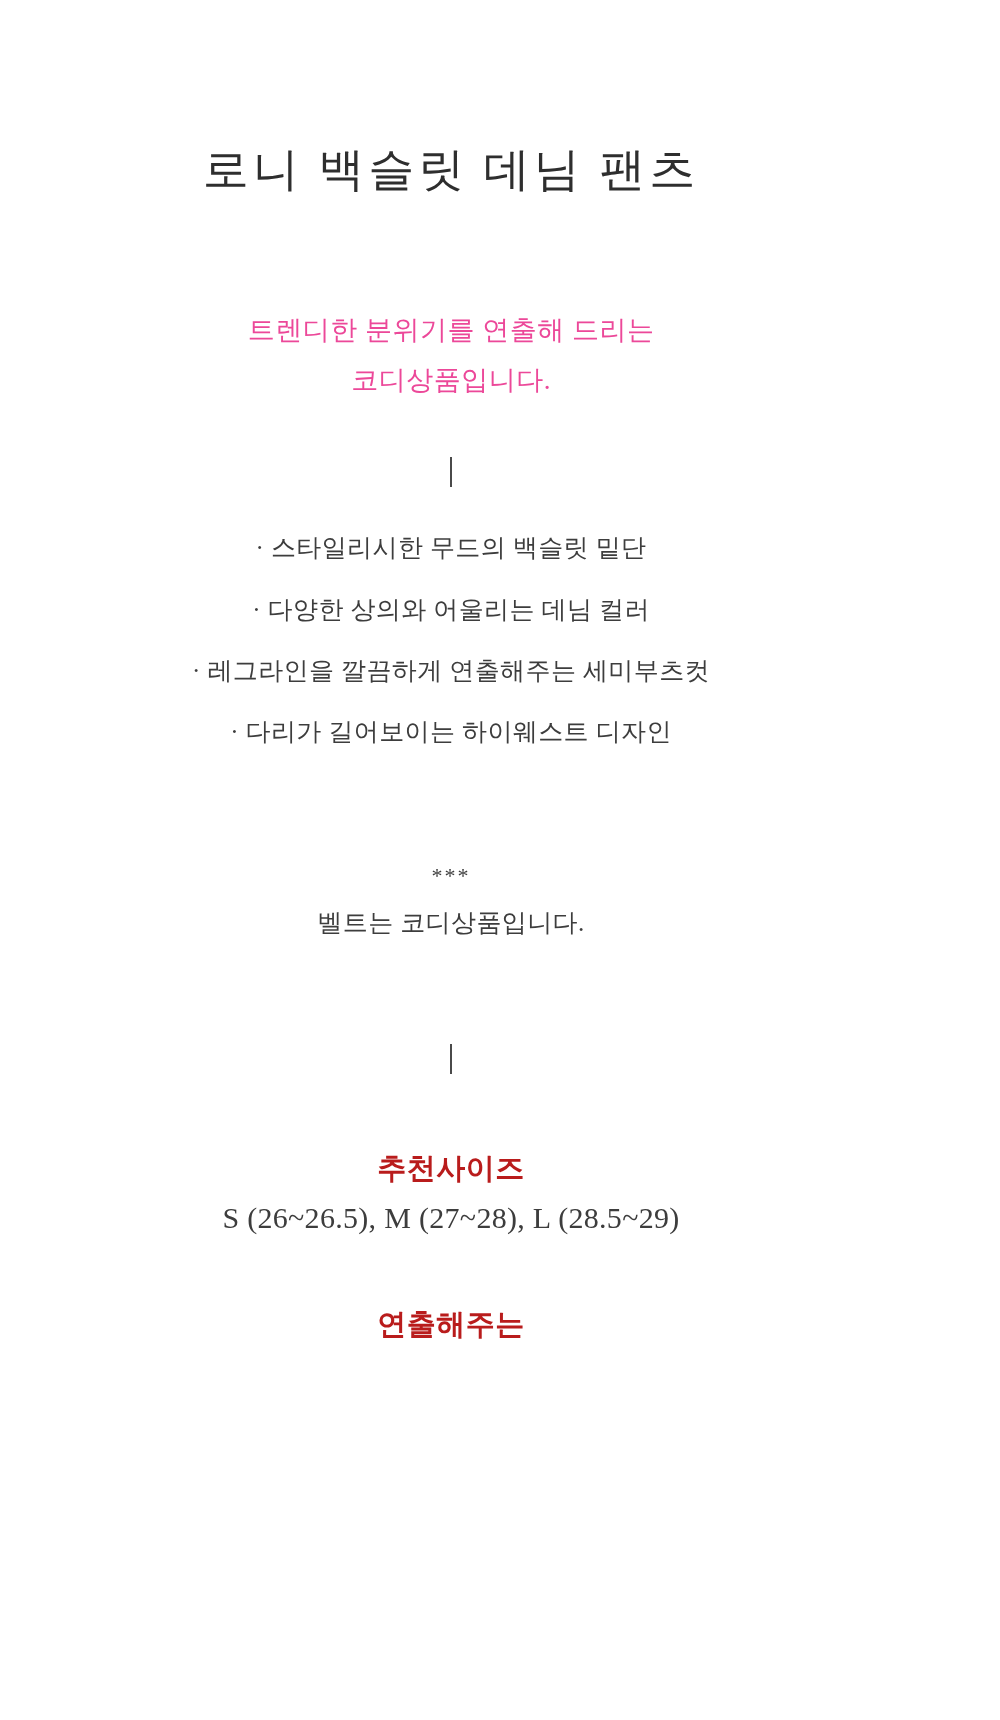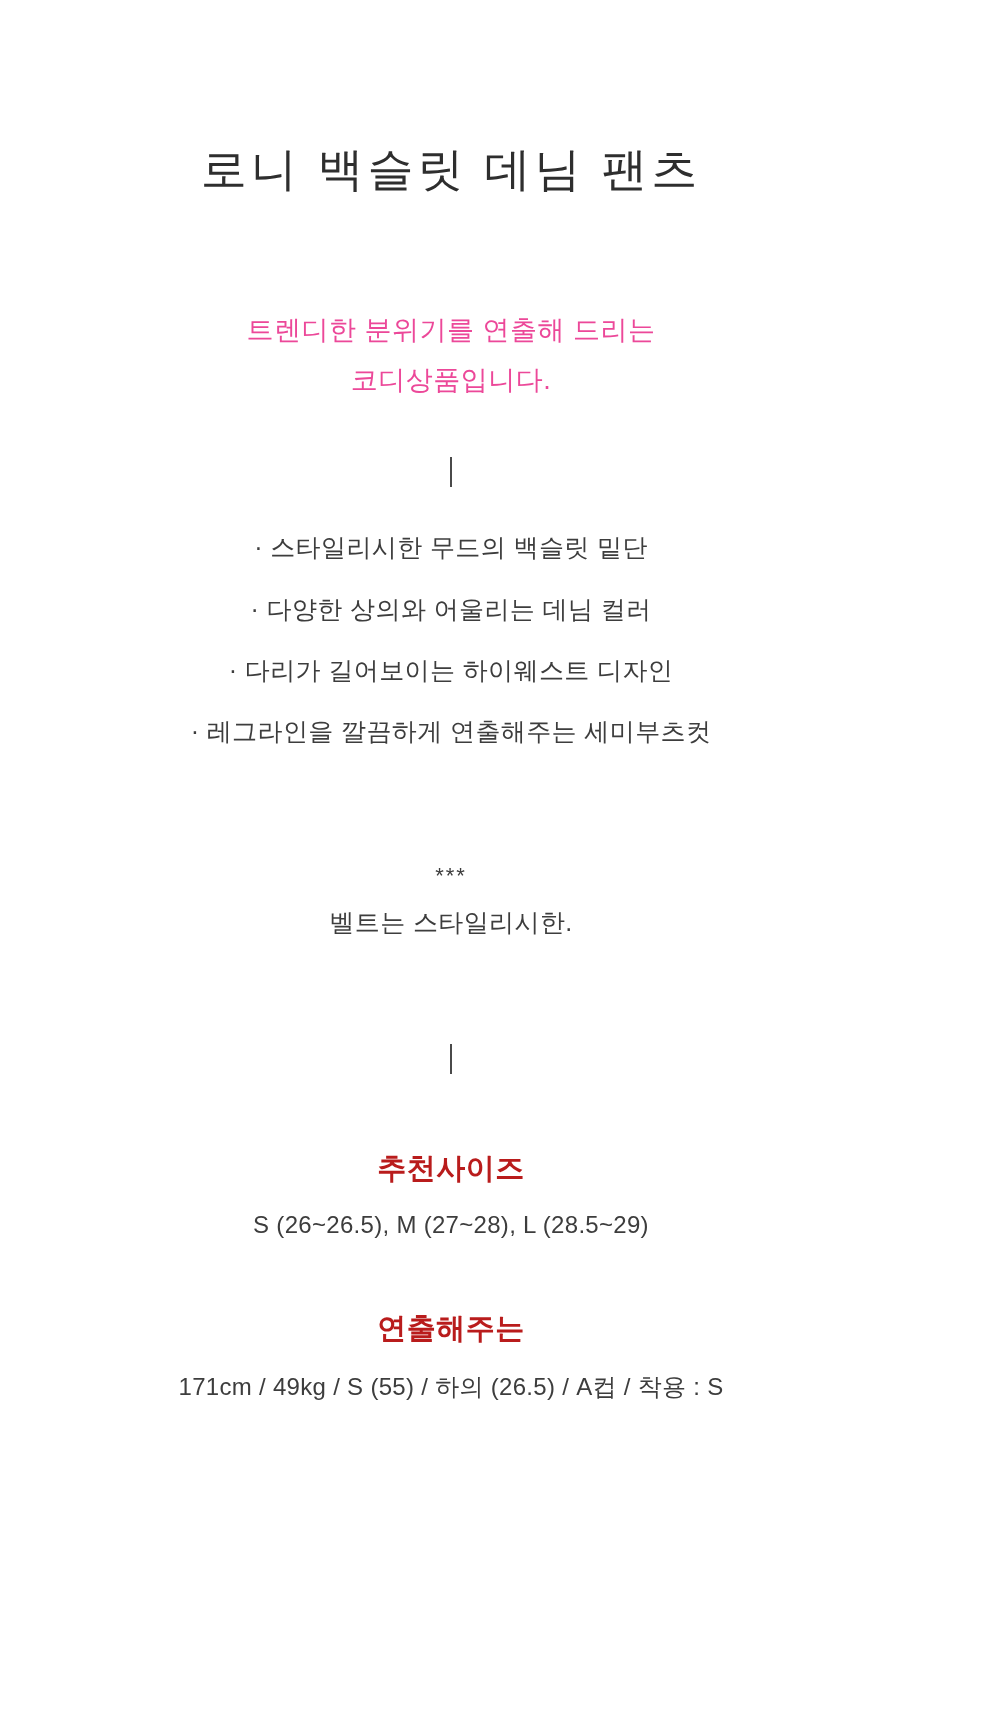--- a/index.html
+++ b/index.html
@@ -16,20 +16,21 @@
   }
   .page {
     width: 902px;
     min-height: 1720px;
     box-sizing: border-box;
     padding: 0 40px;
     display: flex;
     flex-direction: column;
     align-items: center;
     text-align: center;
+    font-family: Liberation Serif, serif;
   }
 
   .product-title {
     margin-top: 140px;
     font-size: 46px;
     font-weight: 400;
     letter-spacing: 4px;
     color: #2e2e2e;
     line-height: 1.3;
   }
@@ -88,22 +89,22 @@
   .size-section {
     margin-top: 75px;
   }
   .size-heading {
     font-size: 29px;
     font-weight: 700;
     color: #b91c1c;
     letter-spacing: 0.5px;
   }
   .size-value {
-    margin-top: 22px;
-    font-size: 24px;
+    margin-top: 12px;
+    font-size: 30px;
     font-weight: 300;
     color: #3d3d3d;
     letter-spacing: 0.3px;
   }
   .model-section {
     margin-top: 70px;
     padding-bottom: 120px;
   }
 </style>
 </head>
@@ -116,34 +117,33 @@
   <div class="tagline">
     <div>트렌디한 분위기를 연출해 드리는</div>
     <div>코디상품입니다.</div>
   </div>
 
   <div class="divider-bar"></div>
 
   <ul class="feature-list">
     <li>· 스타일리시한 무드의 백슬릿 밑단</li>
     <li>· 다양한 상의와 어울리는 데님 컬러</li>
+    <li>· 레그라인을 깔끔하게 연출해주는 세미부츠컷</li>
     <li>· 다리가 길어보이는 하이웨스트 디자인</li>
-    <li>· 레그라인을 깔끔하게 연출해주는 세미부츠컷</li>
   </ul>
 
   <div class="note-block">
     <div class="note-stars">***</div>
-    <div class="note-text">벨트는 스타일리시한.</div>
+    <div class="note-text">벨트는 코디상품입니다.</div>
   </div>
 
   <div class="divider-bar second"></div>
 
   <div class="size-section">
     <div class="size-heading">추천사이즈</div>
     <div class="size-value">S (26~26.5), M (27~28), L (28.5~29)</div>
   </div>
 
   <div class="size-section model-section">
     <div class="size-heading">연출해주는</div>
-    <div class="size-value">171cm / 49kg / S (55) / 하의 (26.5) / A컵 / 착용 : S</div>
   </div>
 
 </div>
 
 </body></html>

